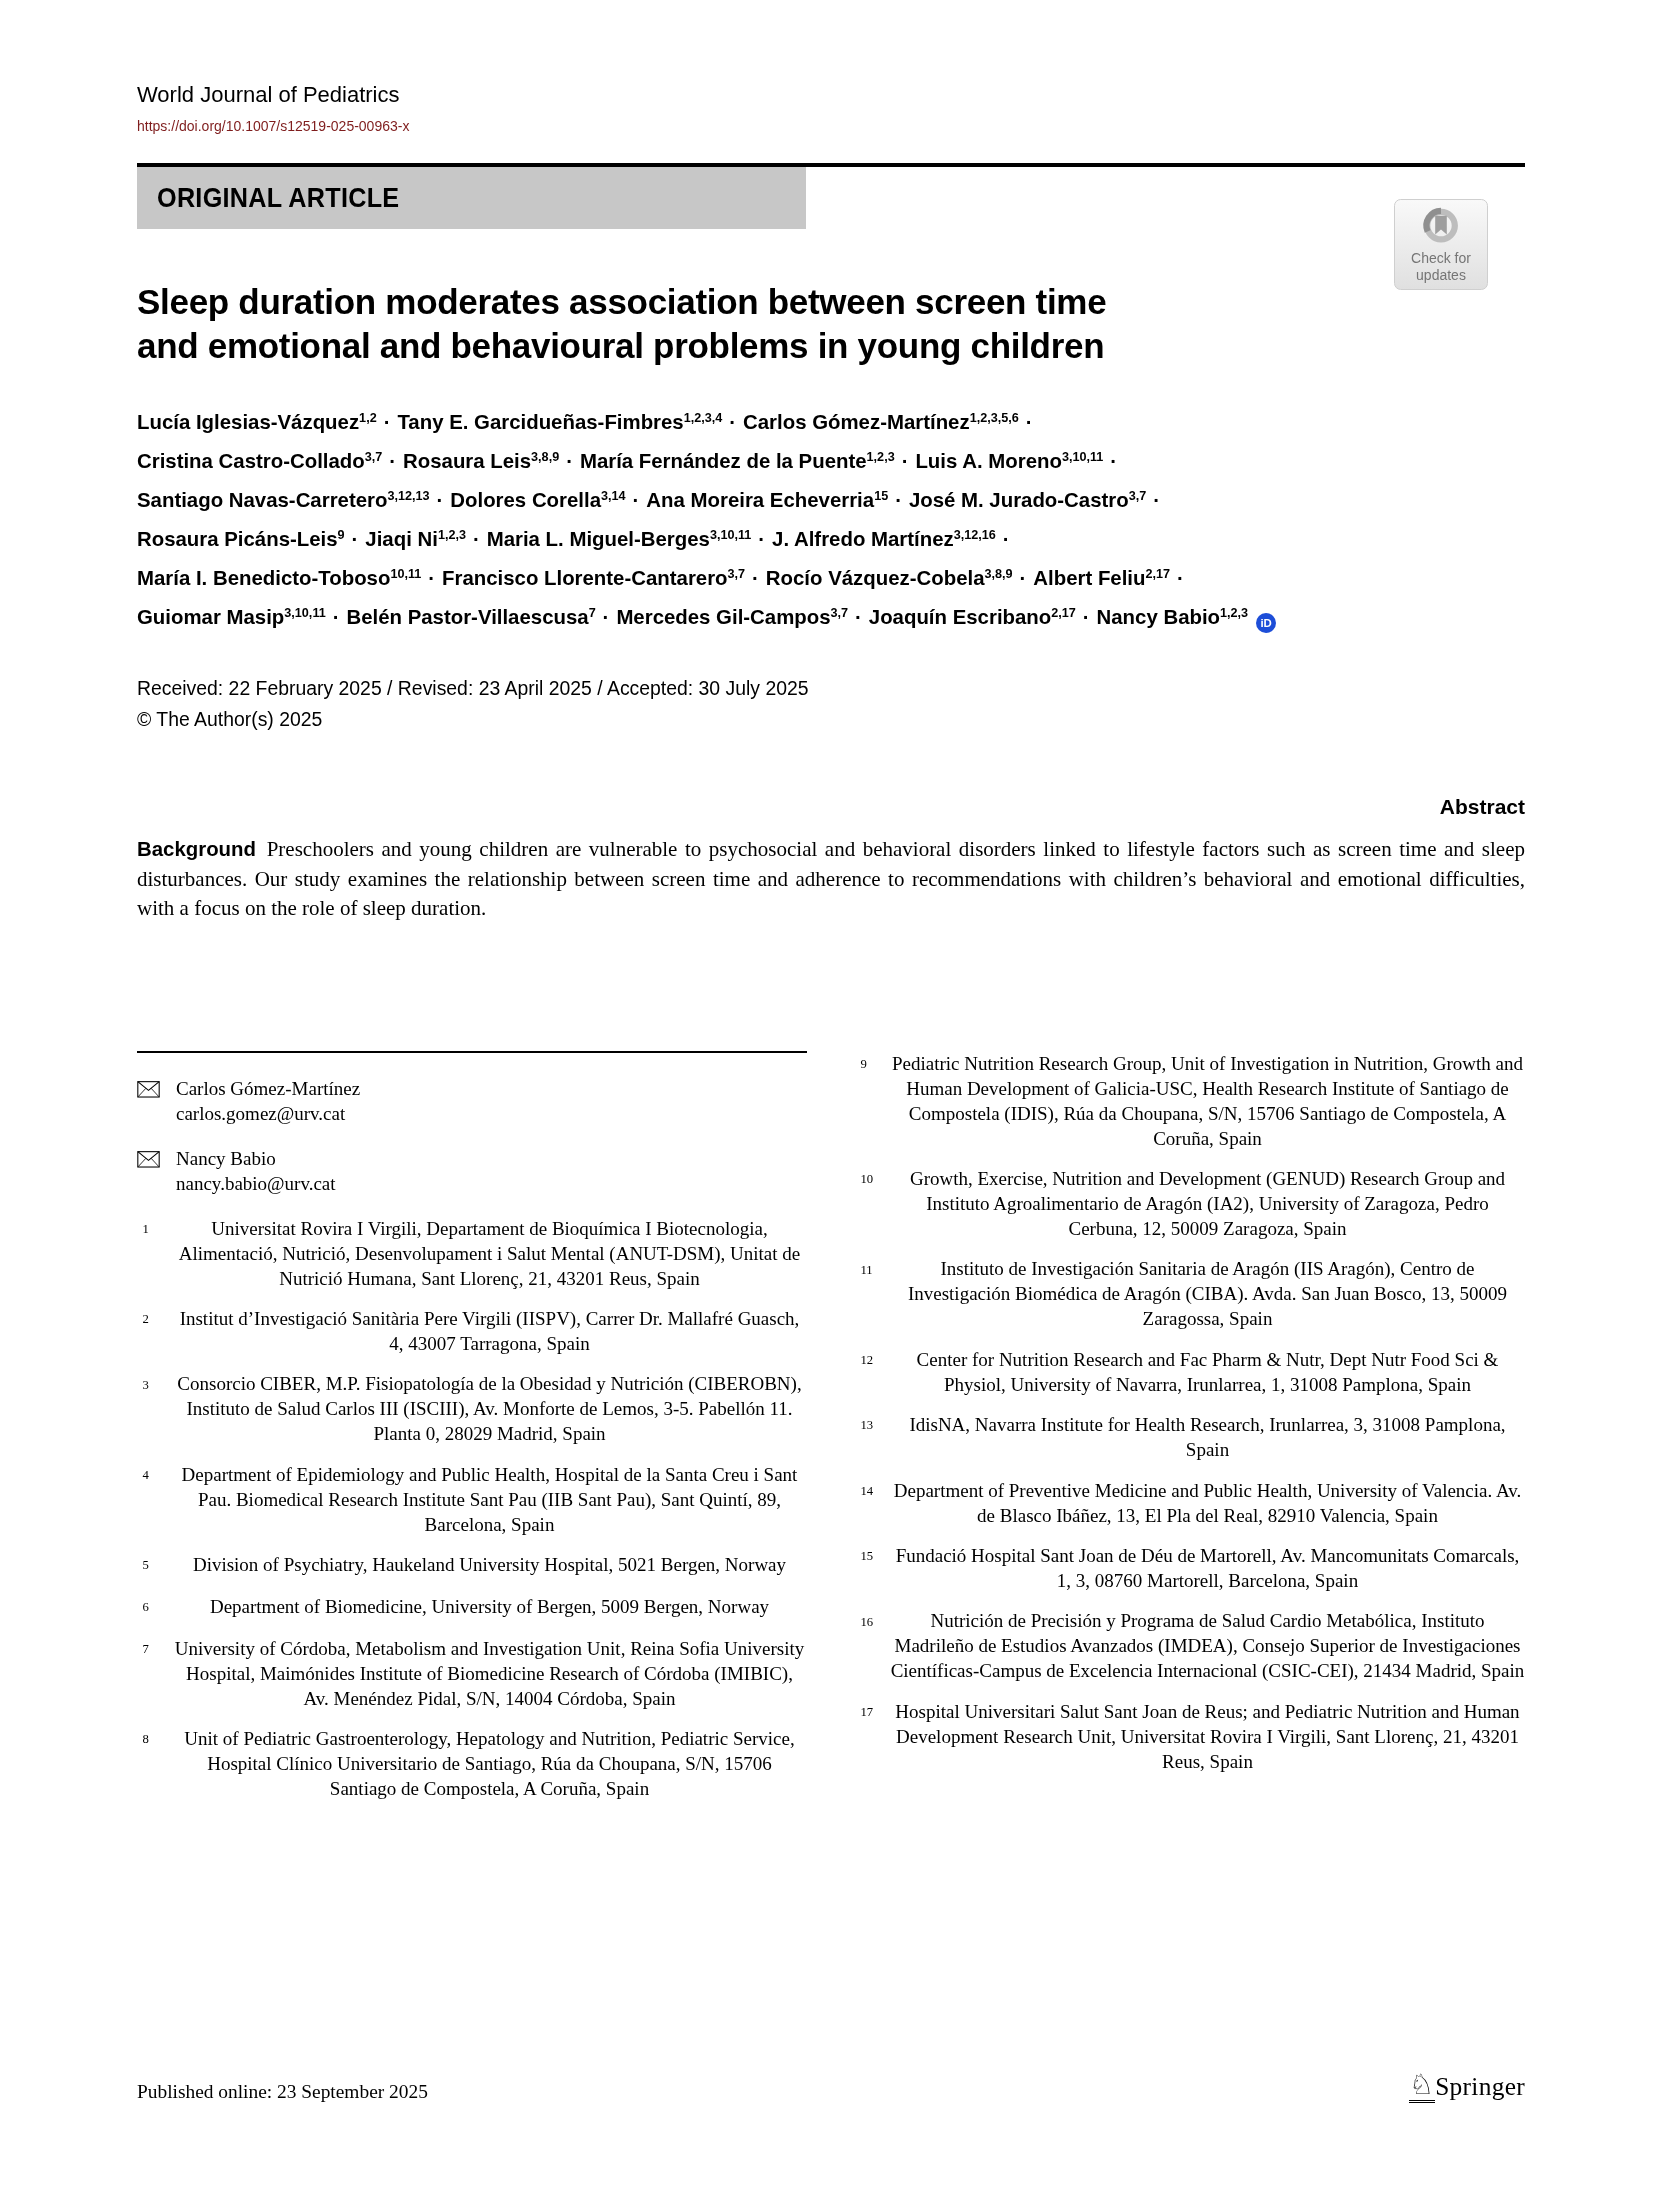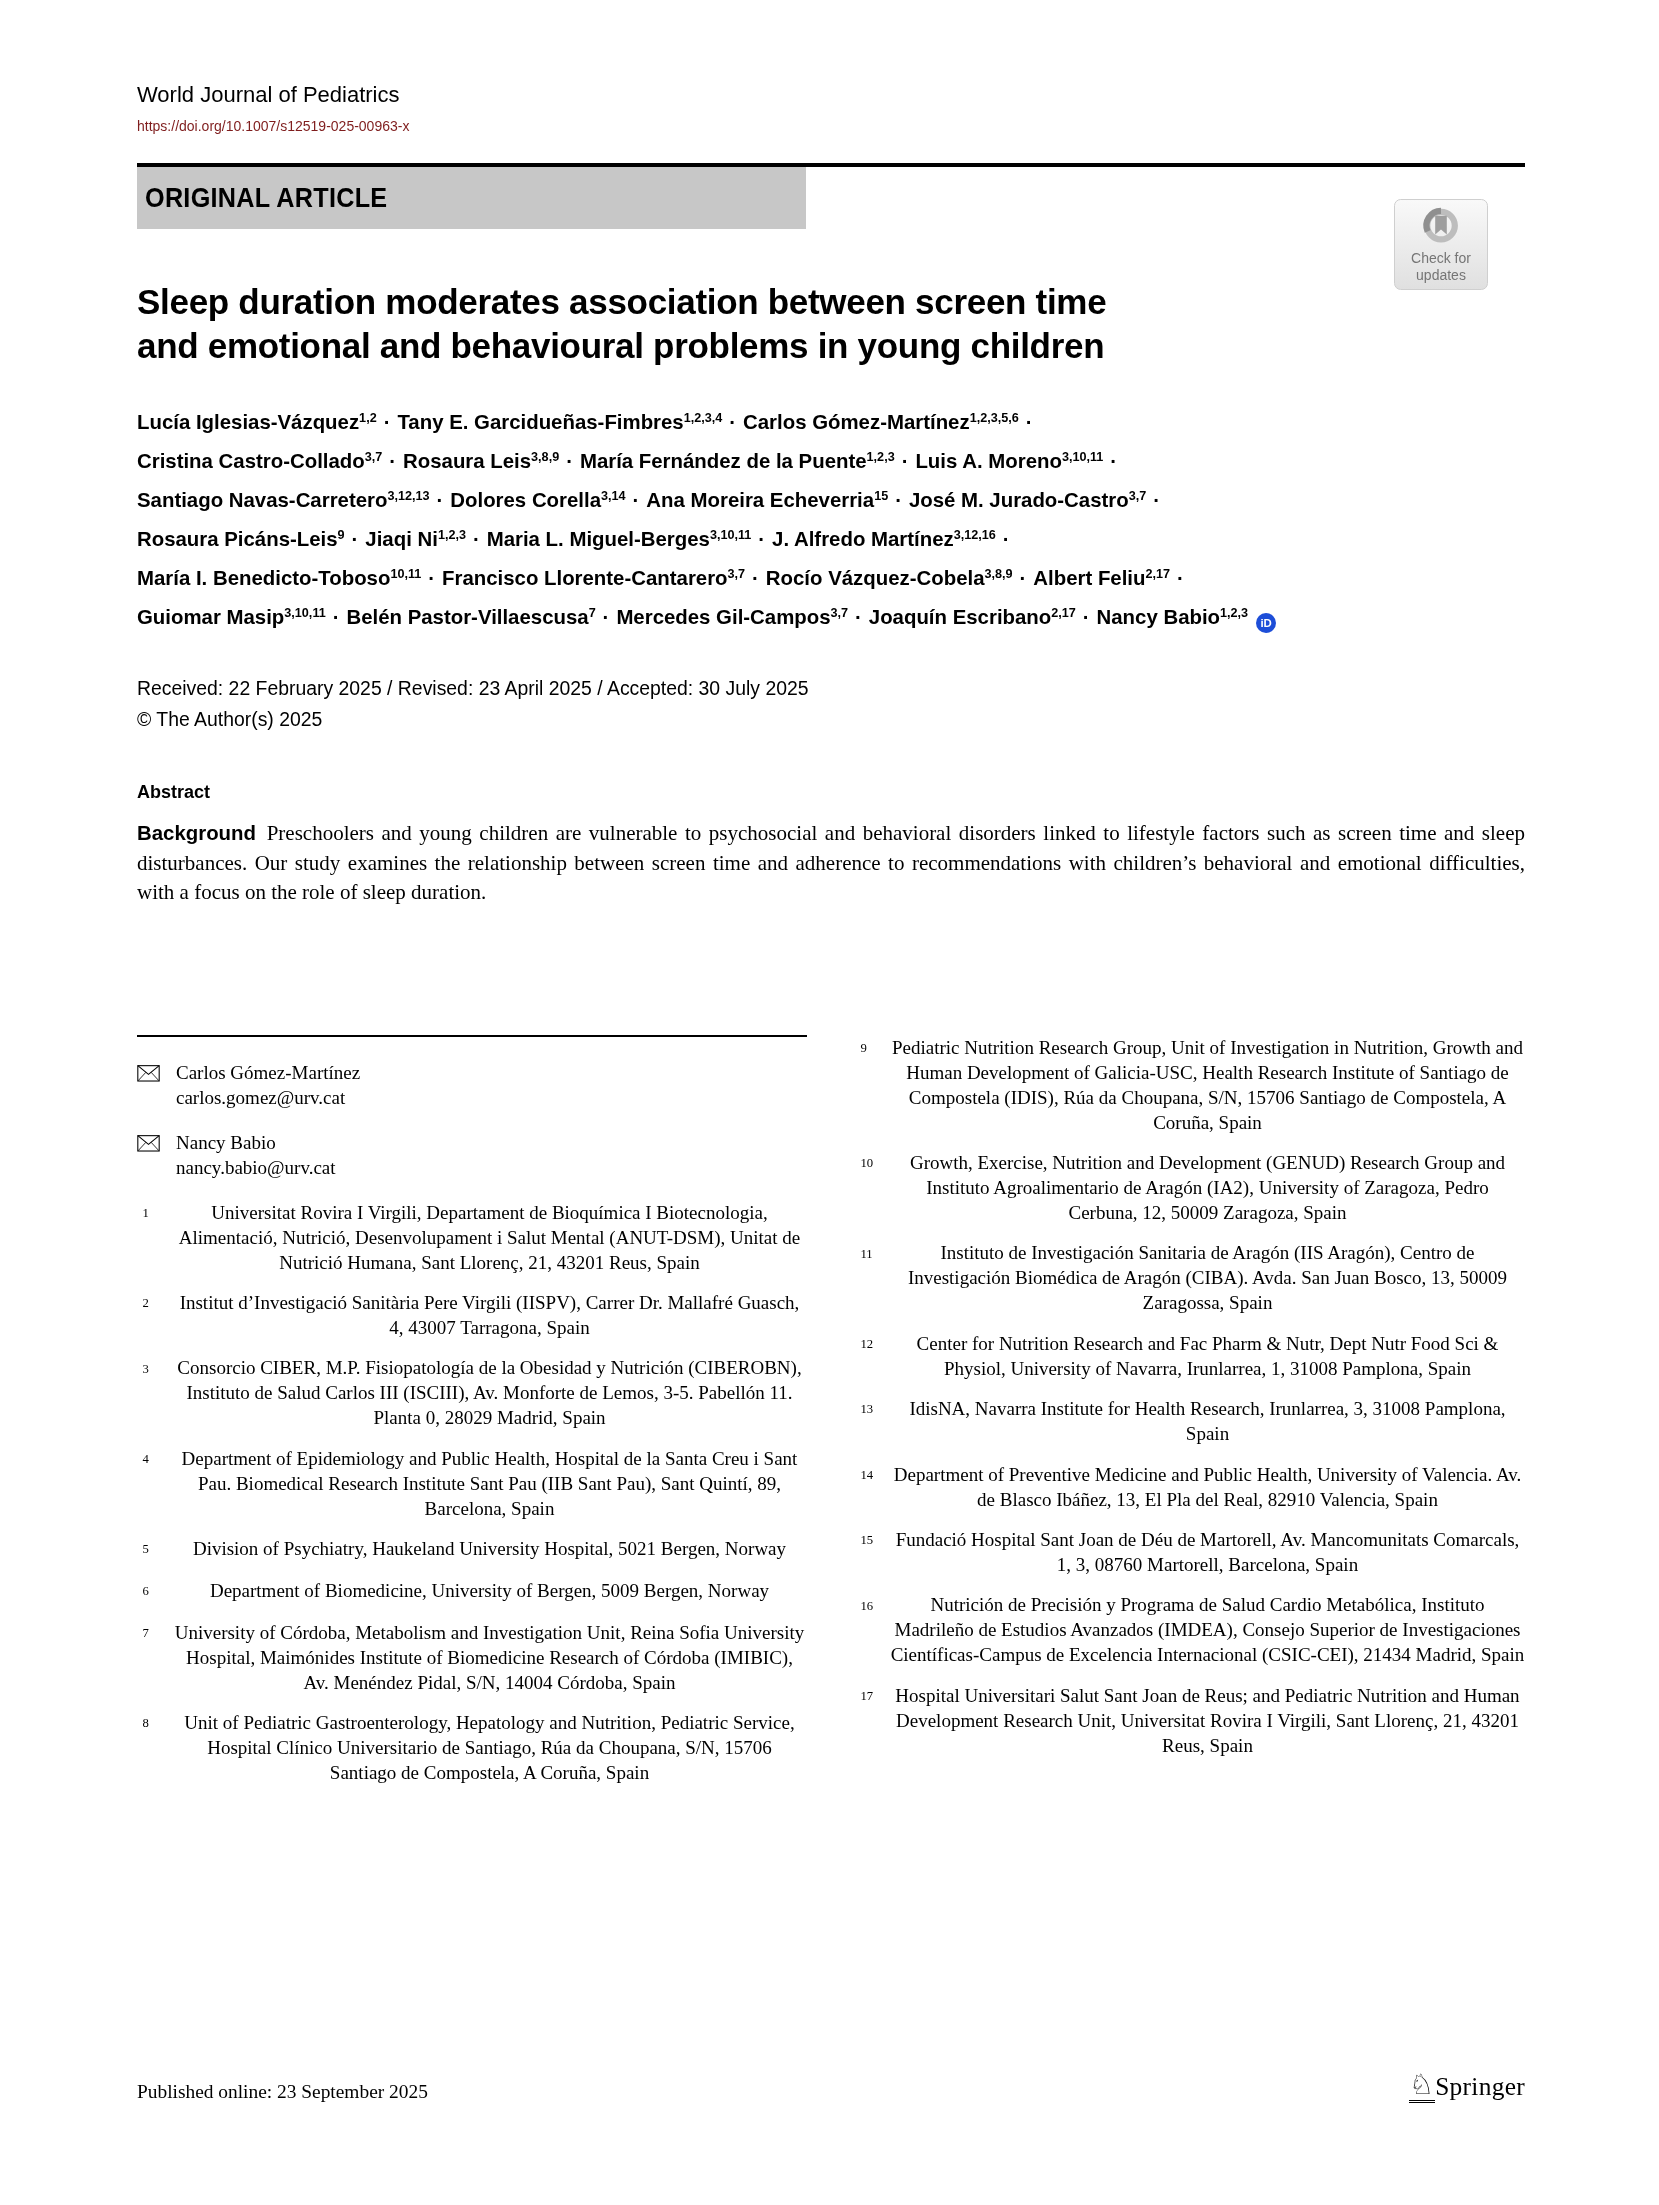--- a/index.html
+++ b/index.html
@@ -8,42 +8,42 @@
     font-family:"Liberation Sans",sans-serif;overflow:hidden;
   }
   .page{position:absolute;inset:0;padding:82px 135px 0 137px;box-sizing:border-box;}
 
   
   .journal-name{font-size:22px;line-height:1.15;}
   .doi{font-size:14px;margin-top:10.7px;color:#7f1d1d;text-decoration:none;display:inline-block;}
 
   .banner-row{margin-top:29.4px;border-top:4.7px solid #000;position:relative;}
   .banner{width:669px;height:62px;background:#c7c7c7;display:flex;align-items:center;
-          padding-left:8px;box-sizing:border-box;}
+          padding-left:20px;box-sizing:border-box;}
   .banner-label{font-size:27.4px;font-weight:bold;letter-spacing:0.3px;transform:scaleX(0.92);transform-origin:left center;white-space:nowrap;}
 
   .check-badge{position:absolute;top:32px;right:37px;width:92px;height:89px;border-radius:6.7px;
     background:linear-gradient(180deg,#f9f9f9,#e0e0e0);border:0.7px solid #cfcfcf;
     display:flex;flex-direction:column;align-items:center;justify-content:center;gap:2px;cursor:pointer;}
   .check-badge .cbtxt{font-size:14px;line-height:1.08;color:#757575;}
 
   
   .title{margin-top:51px;font-size:35px;font-weight:bold;line-height:44px;letter-spacing:-0.3px;}
   .title span{display:block;}
   .authors{margin-top:36px;font-size:20.4px;font-weight:bold;line-height:36px;}
   .authors sup{font-size:0.62em;vertical-align:baseline;position:relative;top:-0.55em;}
   .authors .sep{padding:0 1.3px;}
   .orcid{display:inline-block;width:20px;height:20px;border-radius:50%;background:#1d4ed8;color:#fff;
     font-size:11.4px;font-weight:bold;text-align:center;line-height:20px;margin-left:8px;vertical-align:-2.7px;}
 
   .dates{margin-top:39px;font-size:19.4px;}
   .copyright{margin-top:8px;font-size:19.4px;}
 
   
-  .abstract-heading{margin-top:51px;font-size:18px;font-weight:bold;}
+  .abstract-heading{margin-top:64px;font-size:21px;font-weight:bold;text-align:right;}
   .abstract-body{margin-top:16px;font-family:"Liberation Serif",serif;font-size:21px;line-height:29.4px;text-align:justify;}
   .abstract-label{font-family:"Liberation Sans",sans-serif;font-weight:bold;font-size:20.4px;margin-right:10.7px;}
 
   
   .footnotes{margin-top:127px;display:grid;grid-template-columns:1fr 1fr;column-gap:48px;
     font-family:"Liberation Serif",serif;font-size:19px;line-height:25px;}
   .rule{border-top:2.7px solid #000;margin-bottom:23px;}
   .corr-item{display:flex;gap:16px;margin-bottom:20px;}
   .corr-icon{flex:0 0 23px;padding-top:3.3px;}
   .corr-name{display:block;}

